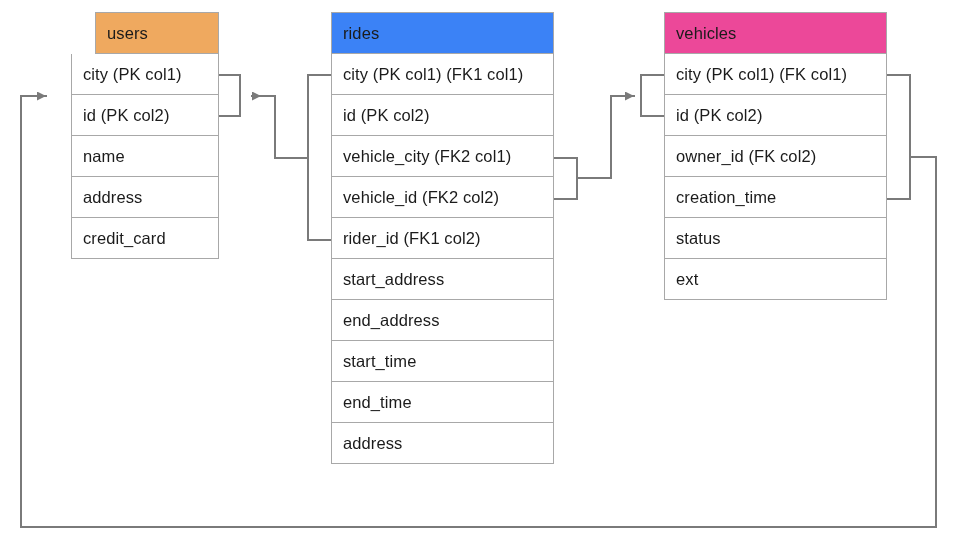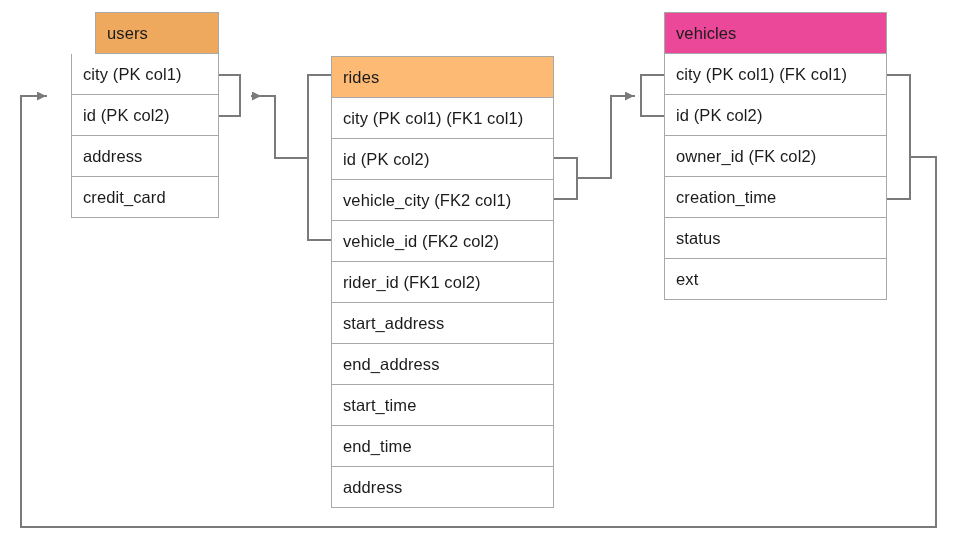--- a/index.html
+++ b/index.html
@@ -114,29 +114,32 @@
     <div class="tbl-header" style="background:#efa95f;margin-left:24px;">
       <span>users</span>
     </div>
     <div class="tbl-row">
       <span>city (PK col1)</span>
     </div>
     <div class="tbl-row">
       <span>id (PK col2)</span>
     </div>
     <div class="tbl-row">
+      <span>name</span>
+    </div>
+    <div class="tbl-row">
       <span>address</span>
     </div>
     <div class="tbl-row">
       <span>credit_card</span>
     </div>
   </div>
 
   <div class="table-box" style="left:331px; top:12px; width:223px;">
-    <div class="tbl-header" style="background:#fdba74;margin-top:44px;">
+    <div class="tbl-header" style="background:#3b82f6;">
       <span>rides</span>
     </div>
     <div class="tbl-row">
       <span>city (PK col1) (FK1 col1)</span>
     </div>
     <div class="tbl-row">
       <span>id (PK col2)</span>
     </div>
     <div class="tbl-row">
       <span>vehicle_city (FK2 col1)</span>

